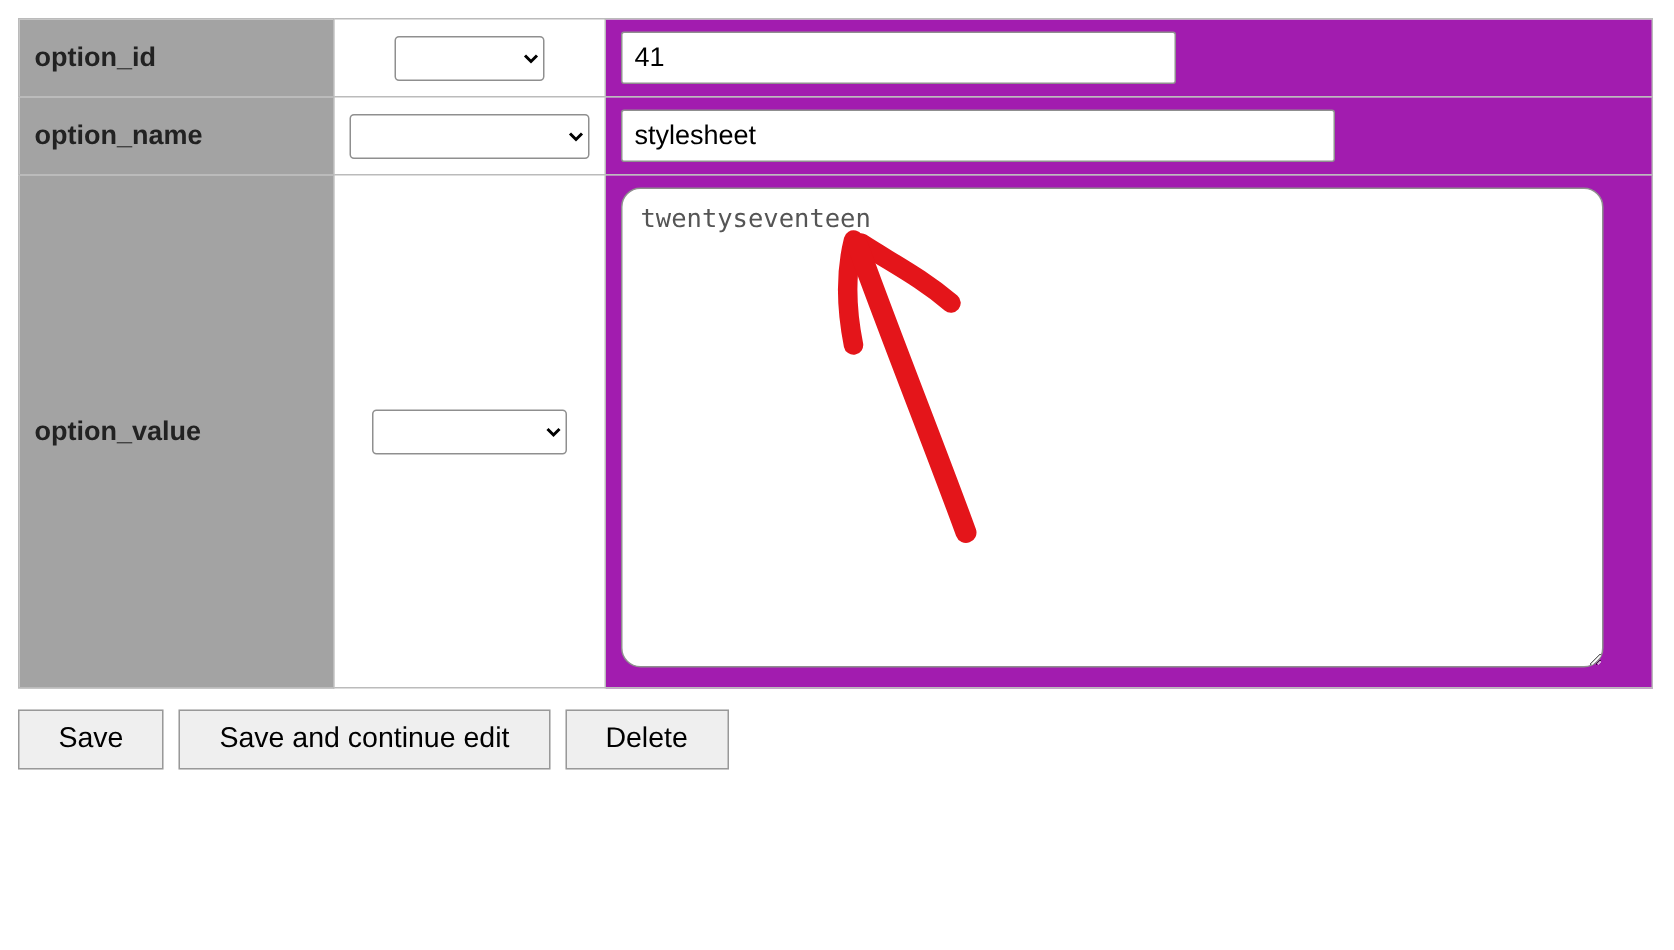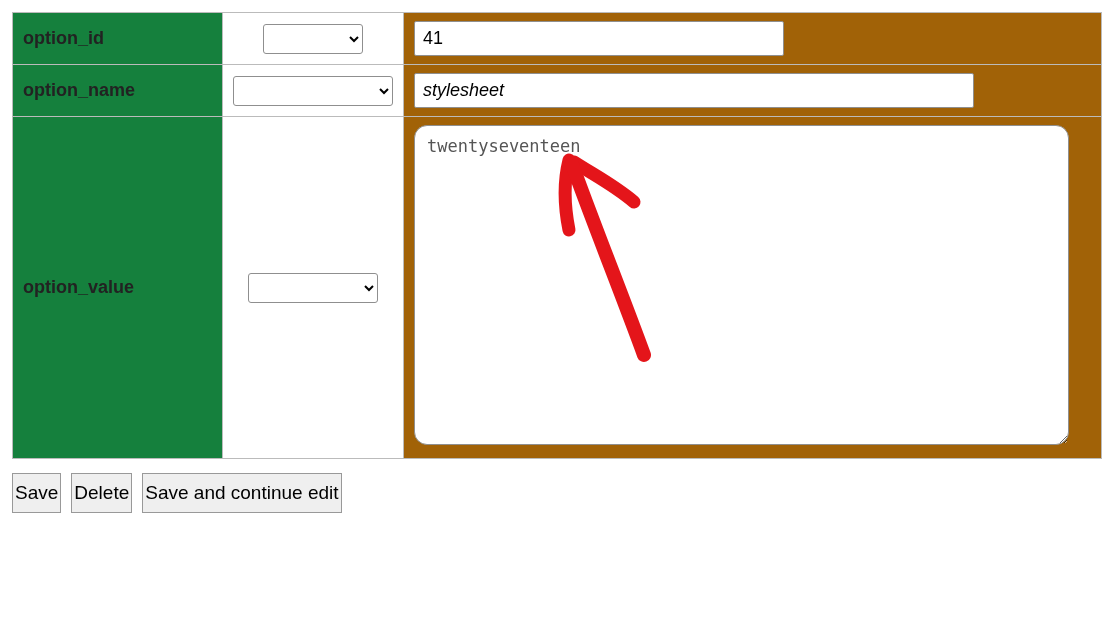--- a/index.html
+++ b/index.html
@@ -15,53 +15,53 @@
       width: 1090px;
       border-collapse: collapse;
       border: 1px solid #bbb;
     }
     .editor-table td {
       border: 1px solid #bbb;
       padding: 8px 10px;
       vertical-align: middle;
     }
     .label-cell {
-      background: #15803d;
+      background: #a3a3a3;
       font-weight: bold;
       width: 210px;
       white-space: nowrap;
     }
     .func-cell {
       width: 175px;
       text-align: center;
       background: #fff;
     }
     .value-cell {
-      background: #a16207;
+      background: #a21caf;
     }
     .sel {
       border: 1px solid #8f8f8f;
       border-radius: 3px;
       background: #fff;
       height: 30px;
       padding: 2px 4px;
       font-size: 16px;
     }
     .sel-narrow { width: 100px; }
     .sel-mid { width: 130px; }
     .sel-wide { width: 160px; }
     .text-input {
       border: 1px solid #8f8f8f;
       border-radius: 2px;
       padding: 6px 8px;
       font-size: 18px;
       font-family: inherit;
     }
     .w-370 { width: 370px; }
-    .w-560 { width: 560px; font-style: italic; }
+    .w-560 { width: 476px; }
     .textarea-input {
       width: 655px;
       height: 320px;
       border: 1px solid #8f8f8f;
       border-radius: 13px;
       padding: 10px 12px;
       font-family: Consolas, "Lucida Console", monospace;
       font-size: 17px;
       color: #555;
       resize: both;
@@ -74,21 +74,21 @@
       vertical-align: top;
     }
     .button-row {
       margin-top: 14px;
       display: flex;
       gap: 10px;
     }
     .btn {
       border: 1px solid #999;
       background: #efefef;
-      padding: 8px 2px;
+      padding: 8px 26px;
       font-size: 19px;
       font-family: inherit;
       cursor: pointer;
     }
     .textarea-wrap {
       position: relative;
       display: inline-block;
     }
     .annotation-arrow {
       position: absolute;
@@ -134,15 +134,15 @@
           <path d="M33,14 C55,75 85,150 105,205" stroke="#e4151a" stroke-width="14" stroke-linecap="round" fill="none"></path>
         </svg>
       </div>
     </td>
   </tr>
 </tbody>
   </table>
 
 <div class="button-row">
   <button class="btn">Save</button>
+  <button class="btn">Save and continue edit</button>
   <button class="btn">Delete</button>
-  <button class="btn">Save and continue edit</button>
 </div>
 
 </body></html>

